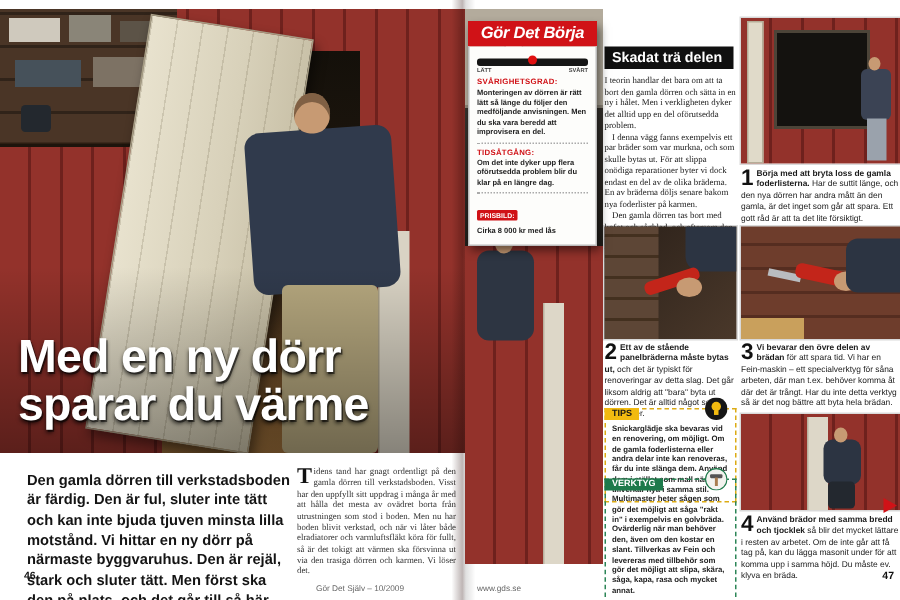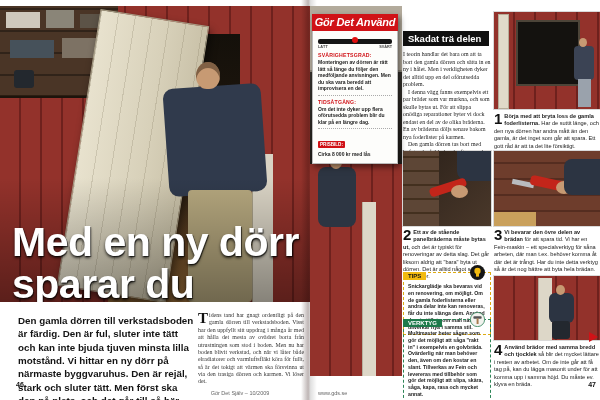--- a/index.html
+++ b/index.html
@@ -27,21 +27,21 @@
   .door-panel{left:78px;top:10px;width:108px;height:278px;background:
       repeating-linear-gradient(90deg,rgba(120,110,85,.22) 0 1px,transparent 1px 17px),
       linear-gradient(90deg,#e8e2ce,#d8d1ba 60%,#c9c1a8);
       border:1px solid #a59c84;transform:rotate(9deg);box-shadow:3px 4px 8px rgba(0,0,0,.45);}
   .man-head{left:196px;top:56px;width:24px;height:27px;border-radius:50% 50% 45% 45%;background:#c79a73;
             box-shadow:inset 0 6px 0 rgba(70,50,30,.55);}
   .man-torso{left:166px;top:80px;width:98px;height:108px;background:#303a4c;border-radius:10px;transform:rotate(-4deg);}
   .man-legs{left:188px;top:184px;width:64px;height:112px;background:#b5a77e;border-radius:4px;}
   .frame-board{left:252px;top:148px;width:20px;height:148px;background:#d9d3c4;border-left:1px solid #a59c84;}
   .hero-shade{left:0;top:0;width:100%;height:100%;background:linear-gradient(180deg,rgba(0,0,0,0) 58%,rgba(0,0,0,.38) 100%);}
-  .headline{left:12px;top:216px;margin:0;color:#fff;font-size:41px;line-height:1.02;font-weight:800;
+  .headline{left:12px;top:216px;margin:0;color:#fff;font-size:31px;line-height:1.02;font-weight:800;
             letter-spacing:-.5px;text-shadow:0 2px 3px rgba(0,0,0,.75),1px 1px 0 rgba(0,0,0,.5);}
   .intro{left:18px;top:314px;width:176px;font-size:9.8px;font-weight:700;line-height:1.36;color:#141414;}
   .bodycol{left:198px;top:312px;width:106px;font-family:"Liberation Serif",serif;font-size:5.9px;
            line-height:1.25;color:#333;text-align:justify;}
   .dropcap{float:left;font-size:15px;line-height:12px;font-weight:700;color:#111;margin:0 1px 0 0;}
   .pageno{font-size:7px;font-weight:700;color:#111;}
   .pageno-left{left:16px;top:381px;}
   .footer-issue{left:175px;top:390px;width:130px;text-align:center;font-size:5.5px;color:#666;}
 
   
@@ -180,21 +180,21 @@
       <div class="abs strip-grey"></div>
       <div class="abs lamp"></div>
       <div class="abs lamp-stem"></div>
       <div class="abs strip-dark"></div>
       <div class="abs sp-body"></div>
       <div class="abs sp-head"></div>
       <div class="abs strip-board"></div>
     </div>
 
     <aside class="abs badge">
-      <div class="badge-head">Gör Det Använd</div>
+      <div class="badge-head">Gör Det Börja</div>
       <div class="badge-body">
         <div class="meter">
           <div class="meter-dot"></div>
         </div>
         <div class="meter-labels">
           <span>LÄTT</span>
           <span>SVÅRT</span>
         </div>
         <div class="b-label">SVÅRIGHETSGRAD:</div>
         <p class="b-text">Monteringen av dörren är rätt lätt så länge du följer den medföljande anvisningen. Men du ska vara beredd att improvisera en del.</p>

